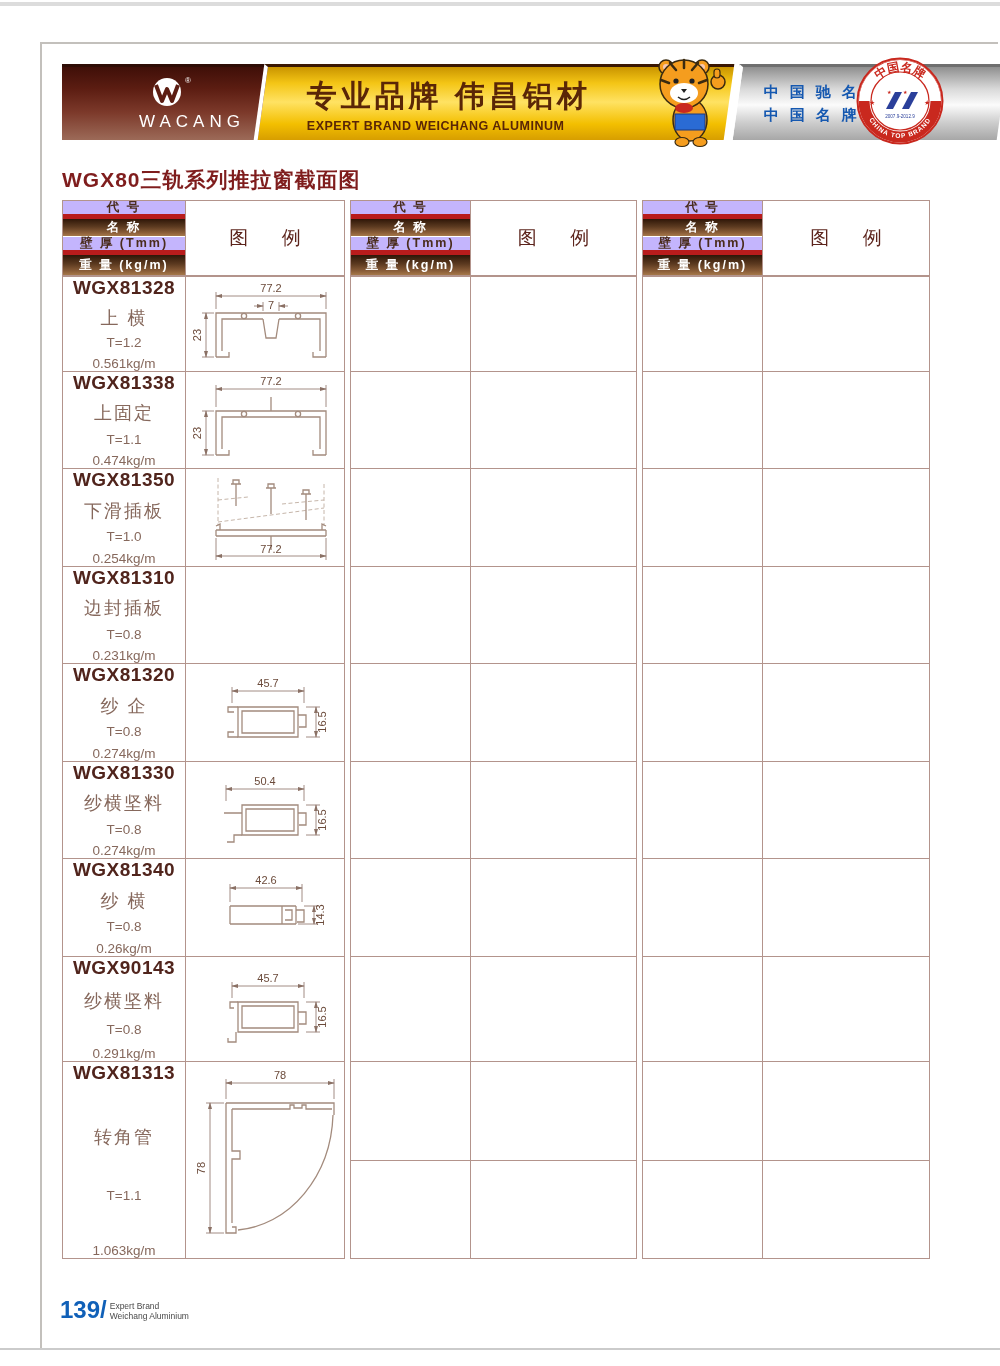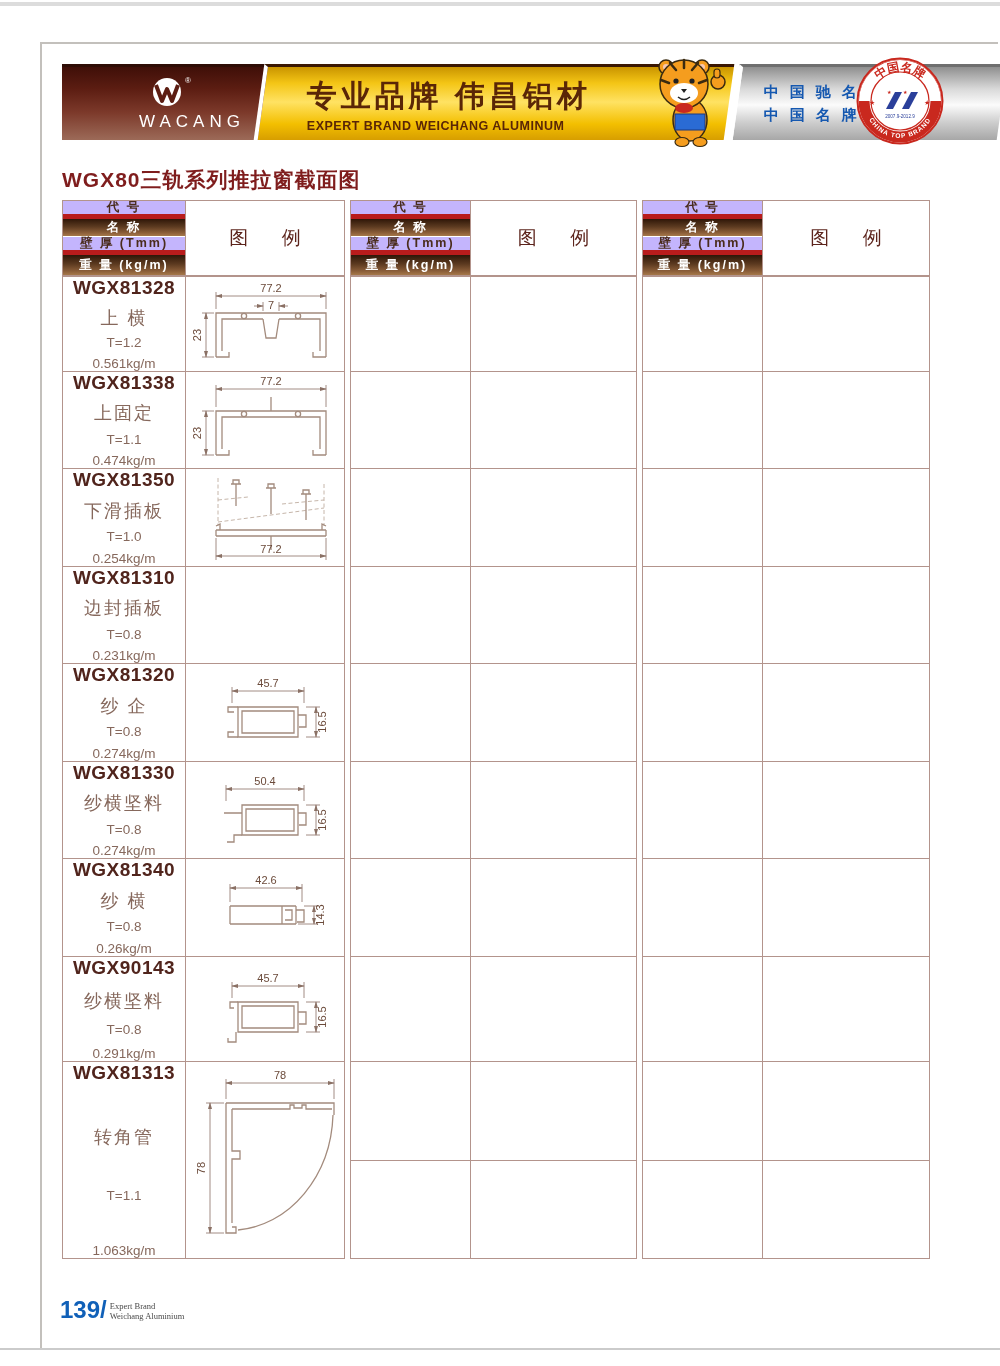--- a/index.html
+++ b/index.html
@@ -68,21 +68,21 @@
   .p  { fill:none; stroke:#a38b7d; stroke-width:1.3; }
   .d  { fill:none; stroke:#8a7064; stroke-width:0.8; }
   .gh { fill:none; stroke:#c6b6aa; stroke-width:1; stroke-dasharray:4 2.5; }
   text.t { fill:#6b4a3a; font-size:11px; }
 
   
   .note { position:absolute; left:0; top:1276px; width:1000px; text-align:center;
     font-size:13.5px; color:#262626; letter-spacing:0.5px; }
   .pagenum { position:absolute; left:60px; top:1298px; display:flex; align-items:flex-end; }
   .pagenum .num { color:#1060b8; font-size:24px; font-weight:bold; line-height:22px; }
-  .pagenum .pb { font-size:8.5px; color:#4a4a4a; line-height:10px; margin-left:3px; margin-top:3px;font-family:Liberation Serif, serif; }
+  .pagenum .pb { font-size:8.5px; color:#4a4a4a; line-height:10px; margin-left:3px; margin-top:3px; }
 </style>
 </head>
 <body>
 
 <svg width="0" height="0" style="position:absolute">
   <defs>
     <marker id="arr" viewBox="0 0 10 6" refX="9" refY="3" markerWidth="9" markerHeight="5.4" orient="auto-start-reverse">
       <path d="M0,0 L10,3 L0,6 Z" fill="#8a7064"></path>
     </marker>
   </defs>

